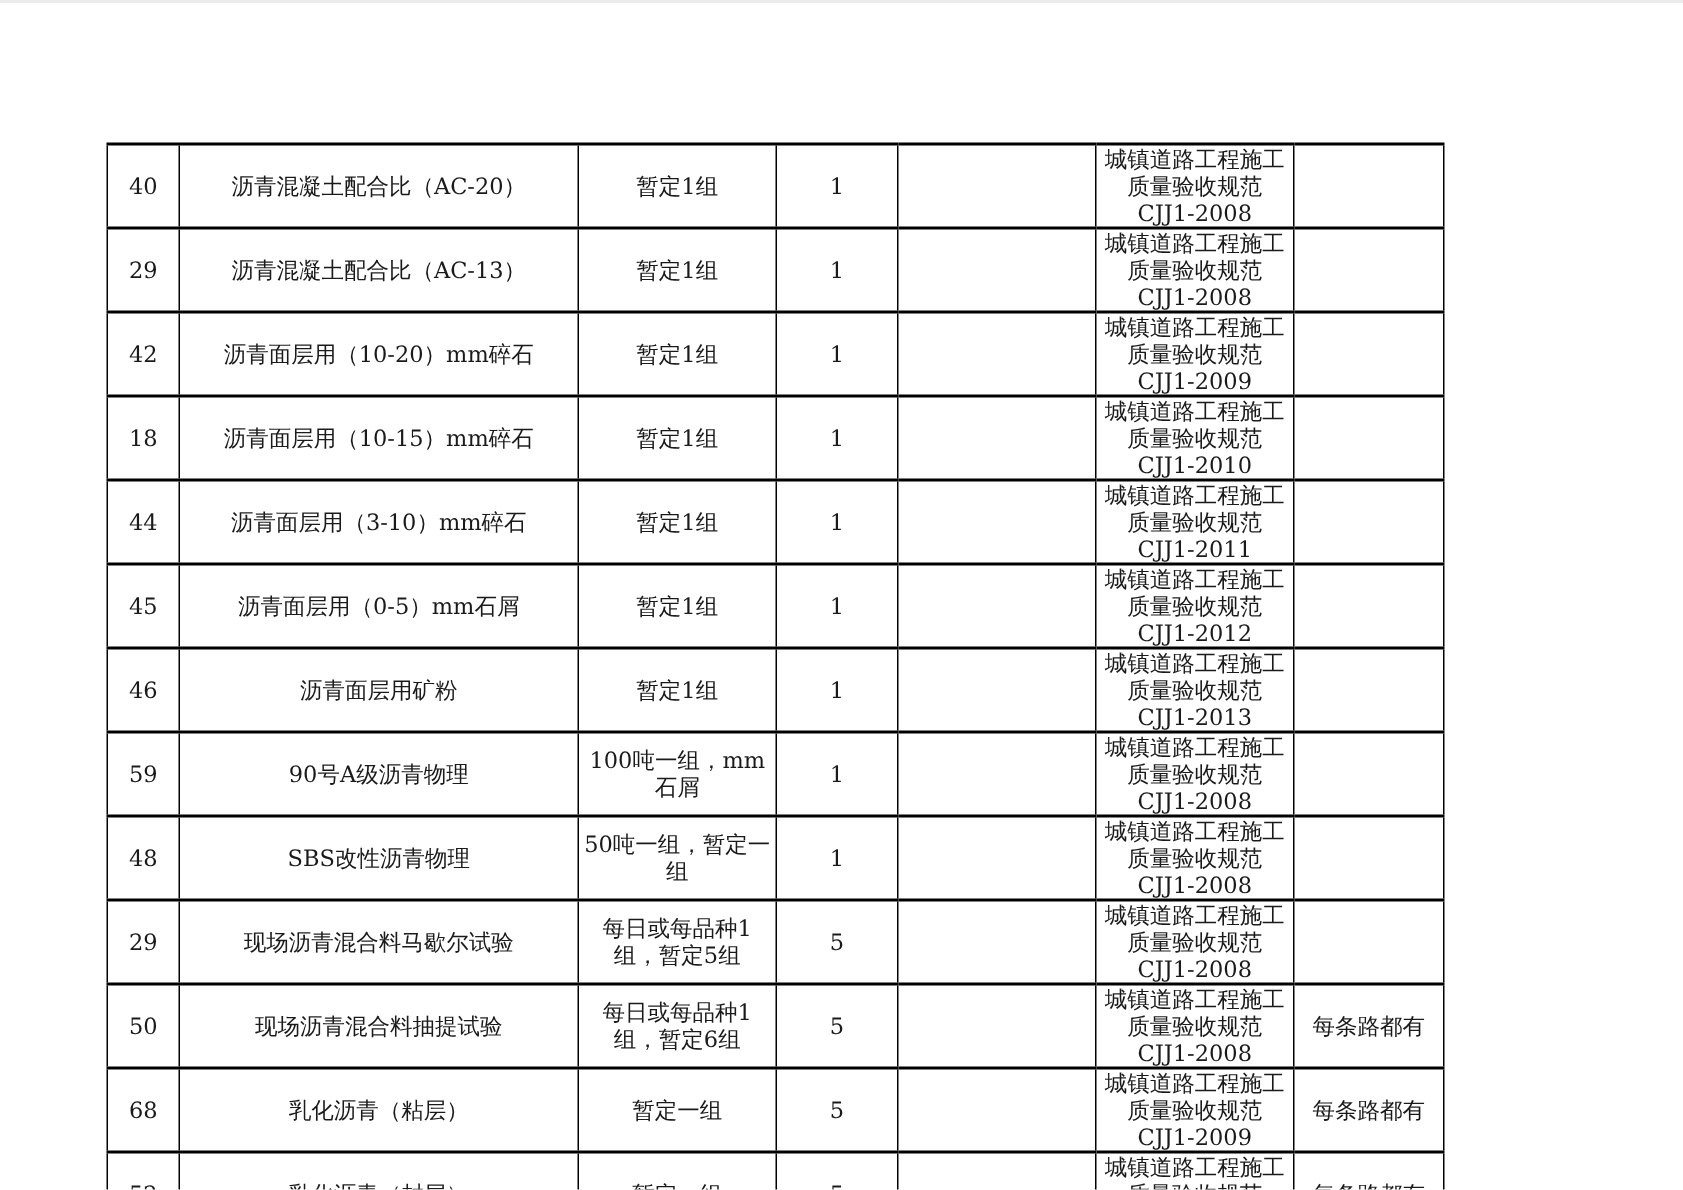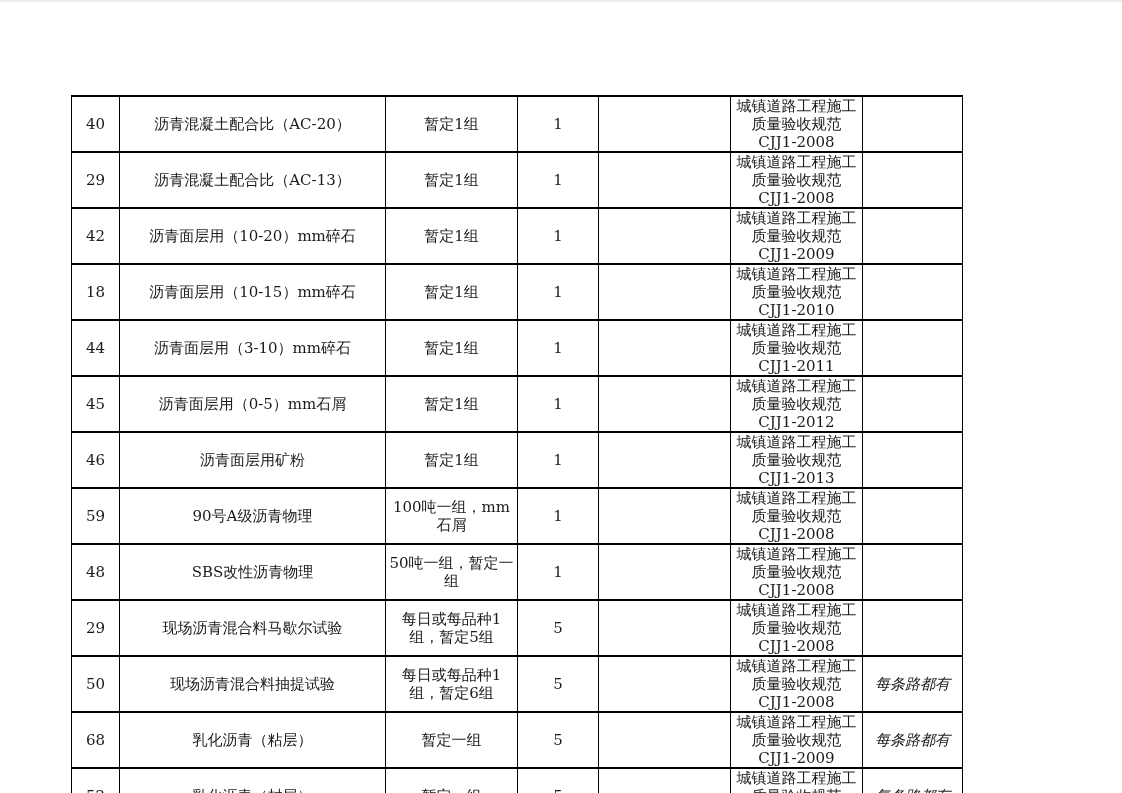--- a/index.html
+++ b/index.html
@@ -49,21 +49,21 @@
     font-size: 15px;
     line-height: 1.2;
     overflow: hidden;
   }
   td.c-no    { font-size: 14px; }
   td.c-item  { font-size: 15px; }
   td.c-freq  { font-size: 15px; padding: 0 4px; }
   td.c-count { font-size: 14px; }
   td.c-blank { }
   td.c-std   { font-size: 11px; line-height: 1.35; padding: 0 4px; }
-  td.c-note  { font-size: 15px; font-style: italic; }
+  td.c-note  { font-size: 15px; }
 </style>
 </head>
 <body>
 
 <div class="page">
   <div class="top-edge"></div>
 
   <table class="doc-table">
     <colgroup>
       <col style="width:48px">

